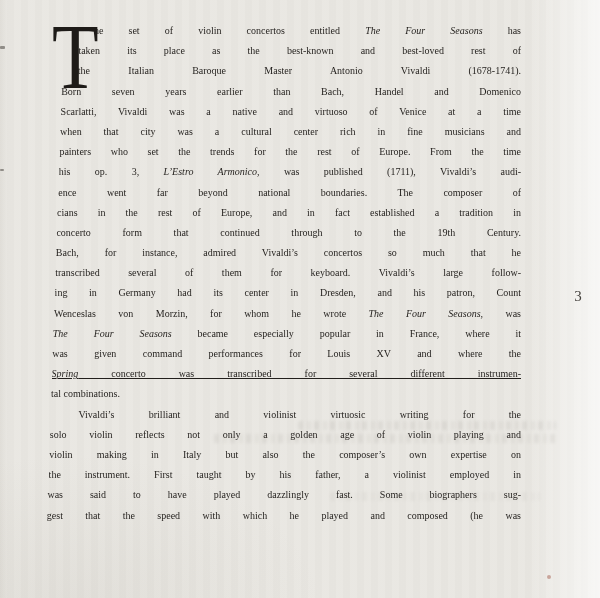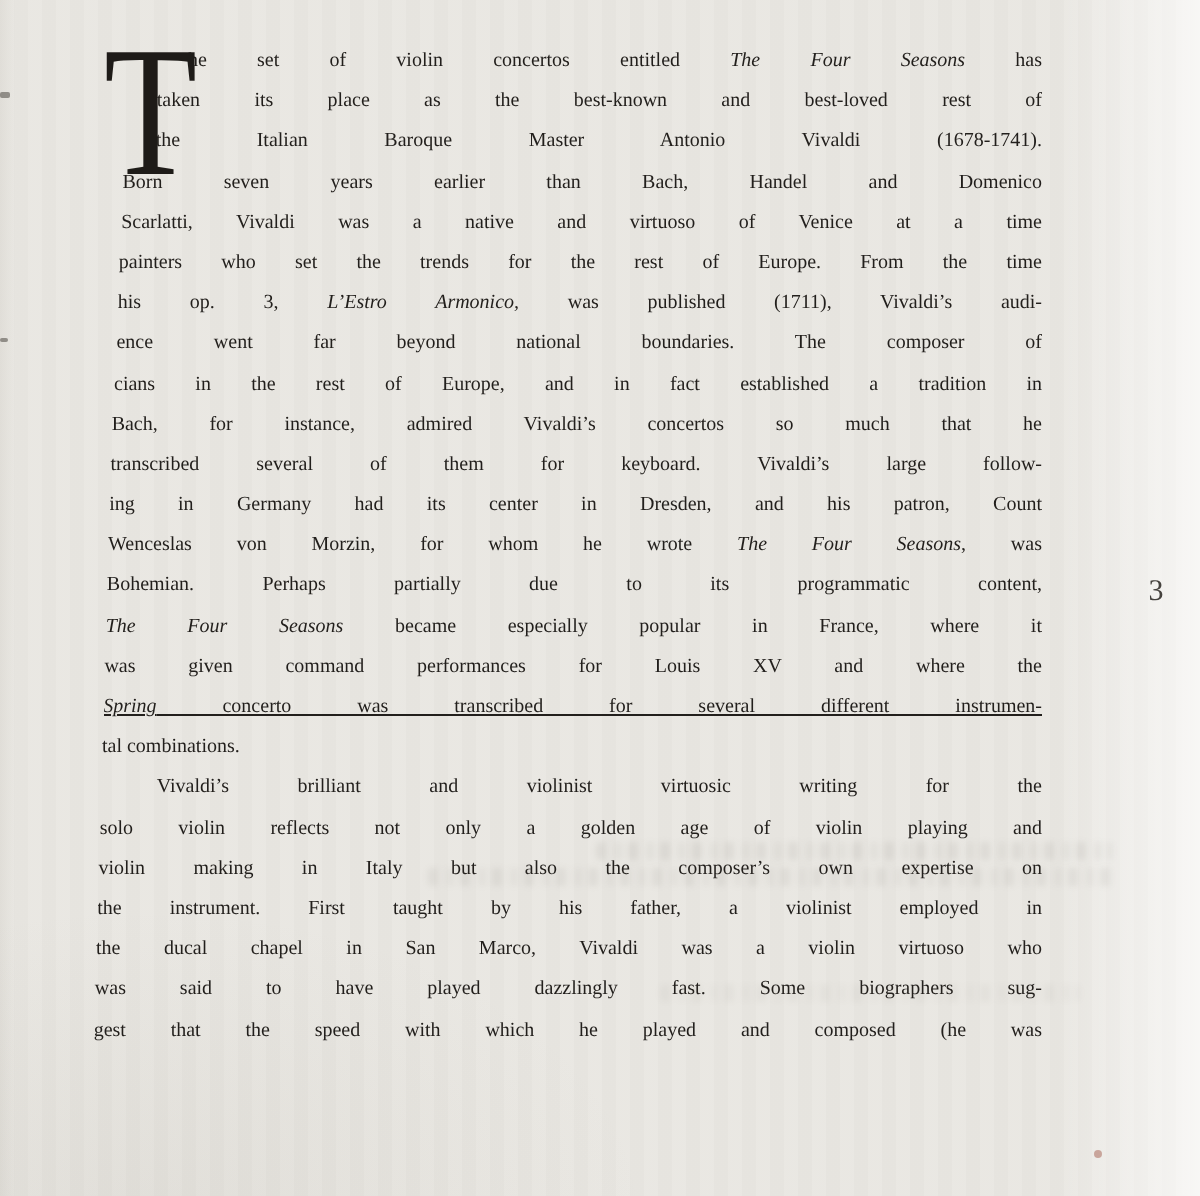--- a/index.html
+++ b/index.html
@@ -105,38 +105,38 @@
 
 <div class="page">
   <div class="text-block" style="color: rgb(34, 31, 28);">
     <span class="dropcap">T</span>
     <div id="lines">
         <div class="line dc1" style="margin-left: 0px;"><span>he set of violin concertos entitled </span><i>The Four Seasons</i><span> has</span></div>
         <div class="line dc2" style="margin-left: -0.6px;"><span>taken its place as the best-known and best-loved rest of</span></div>
         <div class="line dc2" style="margin-left: -1.2px;"><span>the Italian Baroque Master Antonio Vivaldi (1678-1741).</span></div>
         <div class="line" style="margin-left: -1.8px;"><span>Born seven years earlier than Bach, Handel and Domenico</span></div>
         <div class="line" style="margin-left: -2.4px;"><span>Scarlatti, Vivaldi was a native and virtuoso of Venice at a time</span></div>
+        <div class="line" style="margin-left: -3px;"><span>when that city was a cultural center rich in fine musicians and</span></div>
         <div class="line" style="margin-left: -3.6px;"><span>painters who set the trends for the rest of Europe. From the time</span></div>
         <div class="line" style="margin-left: -4.2px;"><span>his op. 3, </span><i>L’Estro Armonico,</i><span> was published (1711), Vivaldi’s audi-</span></div>
         <div class="line" style="margin-left: -4.8px;"><span>ence went far beyond national boundaries. The composer of</span></div>
         <div class="line" style="margin-left: -6px;"><span>cians in the rest of Europe, and in fact established a tradition in</span></div>
+        <div class="line" style="margin-left: -6.6px;"><span>concerto form that continued through to the 19th Century.</span></div>
         <div class="line" style="margin-left: -7.2px;"><span>Bach, for instance, admired Vivaldi’s concertos so much that he</span></div>
         <div class="line" style="margin-left: -7.8px;"><span>transcribed several of them for keyboard. Vivaldi’s large follow-</span></div>
         <div class="line" style="margin-left: -8.4px;"><span>ing in Germany had its center in Dresden, and his patron, Count</span></div>
         <div class="line" style="margin-left: -9px;"><span>Wenceslas von Morzin, for whom he wrote </span><i>The Four Seasons</i><span>, was</span></div>
-        <div class="line" style="margin-left: -9.6px;"><span>Bohemian. Perhaps partially due to its programmatic content,</span></div>
         <div class="line" style="margin-left: -10.2px;"><i>The Four Seasons</i><span> became especially popular in France, where it</span></div>
         <div class="line" style="margin-left: -10.8px;"><span>was given command performances for Louis XV and where the</span></div>
         <div class="line" style="margin-left: -11.4px; text-decoration: underline;"><i>Spring</i><span> concerto was transcribed for several different instrumen-</span></div>
         <div class="line noj" style="margin-left: -12px;"><span>tal combinations.</span></div>
         <div class="line ind" style="margin-left: -12.6px;"><span>Vivaldi’s brilliant and violinist virtuosic writing for the</span></div>
         <div class="line" style="margin-left: -13.2px;"><span>solo violin reflects not only a golden age of violin playing and</span></div>
         <div class="line" style="margin-left: -13.8px;"><span>violin making in Italy but also the composer’s own expertise on</span></div>
         <div class="line" style="margin-left: -14.4px;"><span>the instrument. First taught by his father, a violinist employed in</span></div>
-        <div class="line" style="margin-left: -15px;"><span>the ducal chapel in San Marco, Vivaldi was a violin virtuoso who</span></div>
         <div class="line" style="margin-left: -15.6px;"><span>was said to have played dazzlingly fast. Some biographers sug-</span></div>
         <div class="line" style="margin-left: -16.2px;"><span>gest that the speed with which he played and composed (he was</span></div>
       </div>
   </div>
   <div class="pagenum">3</div>
   <div class="ghost" id="g1"></div>
   <div class="ghost" id="g2"></div>
   <div class="ghost" id="g3"></div>
   <div class="speck" id="s1"></div>
   <div class="speck" id="s2"></div>

